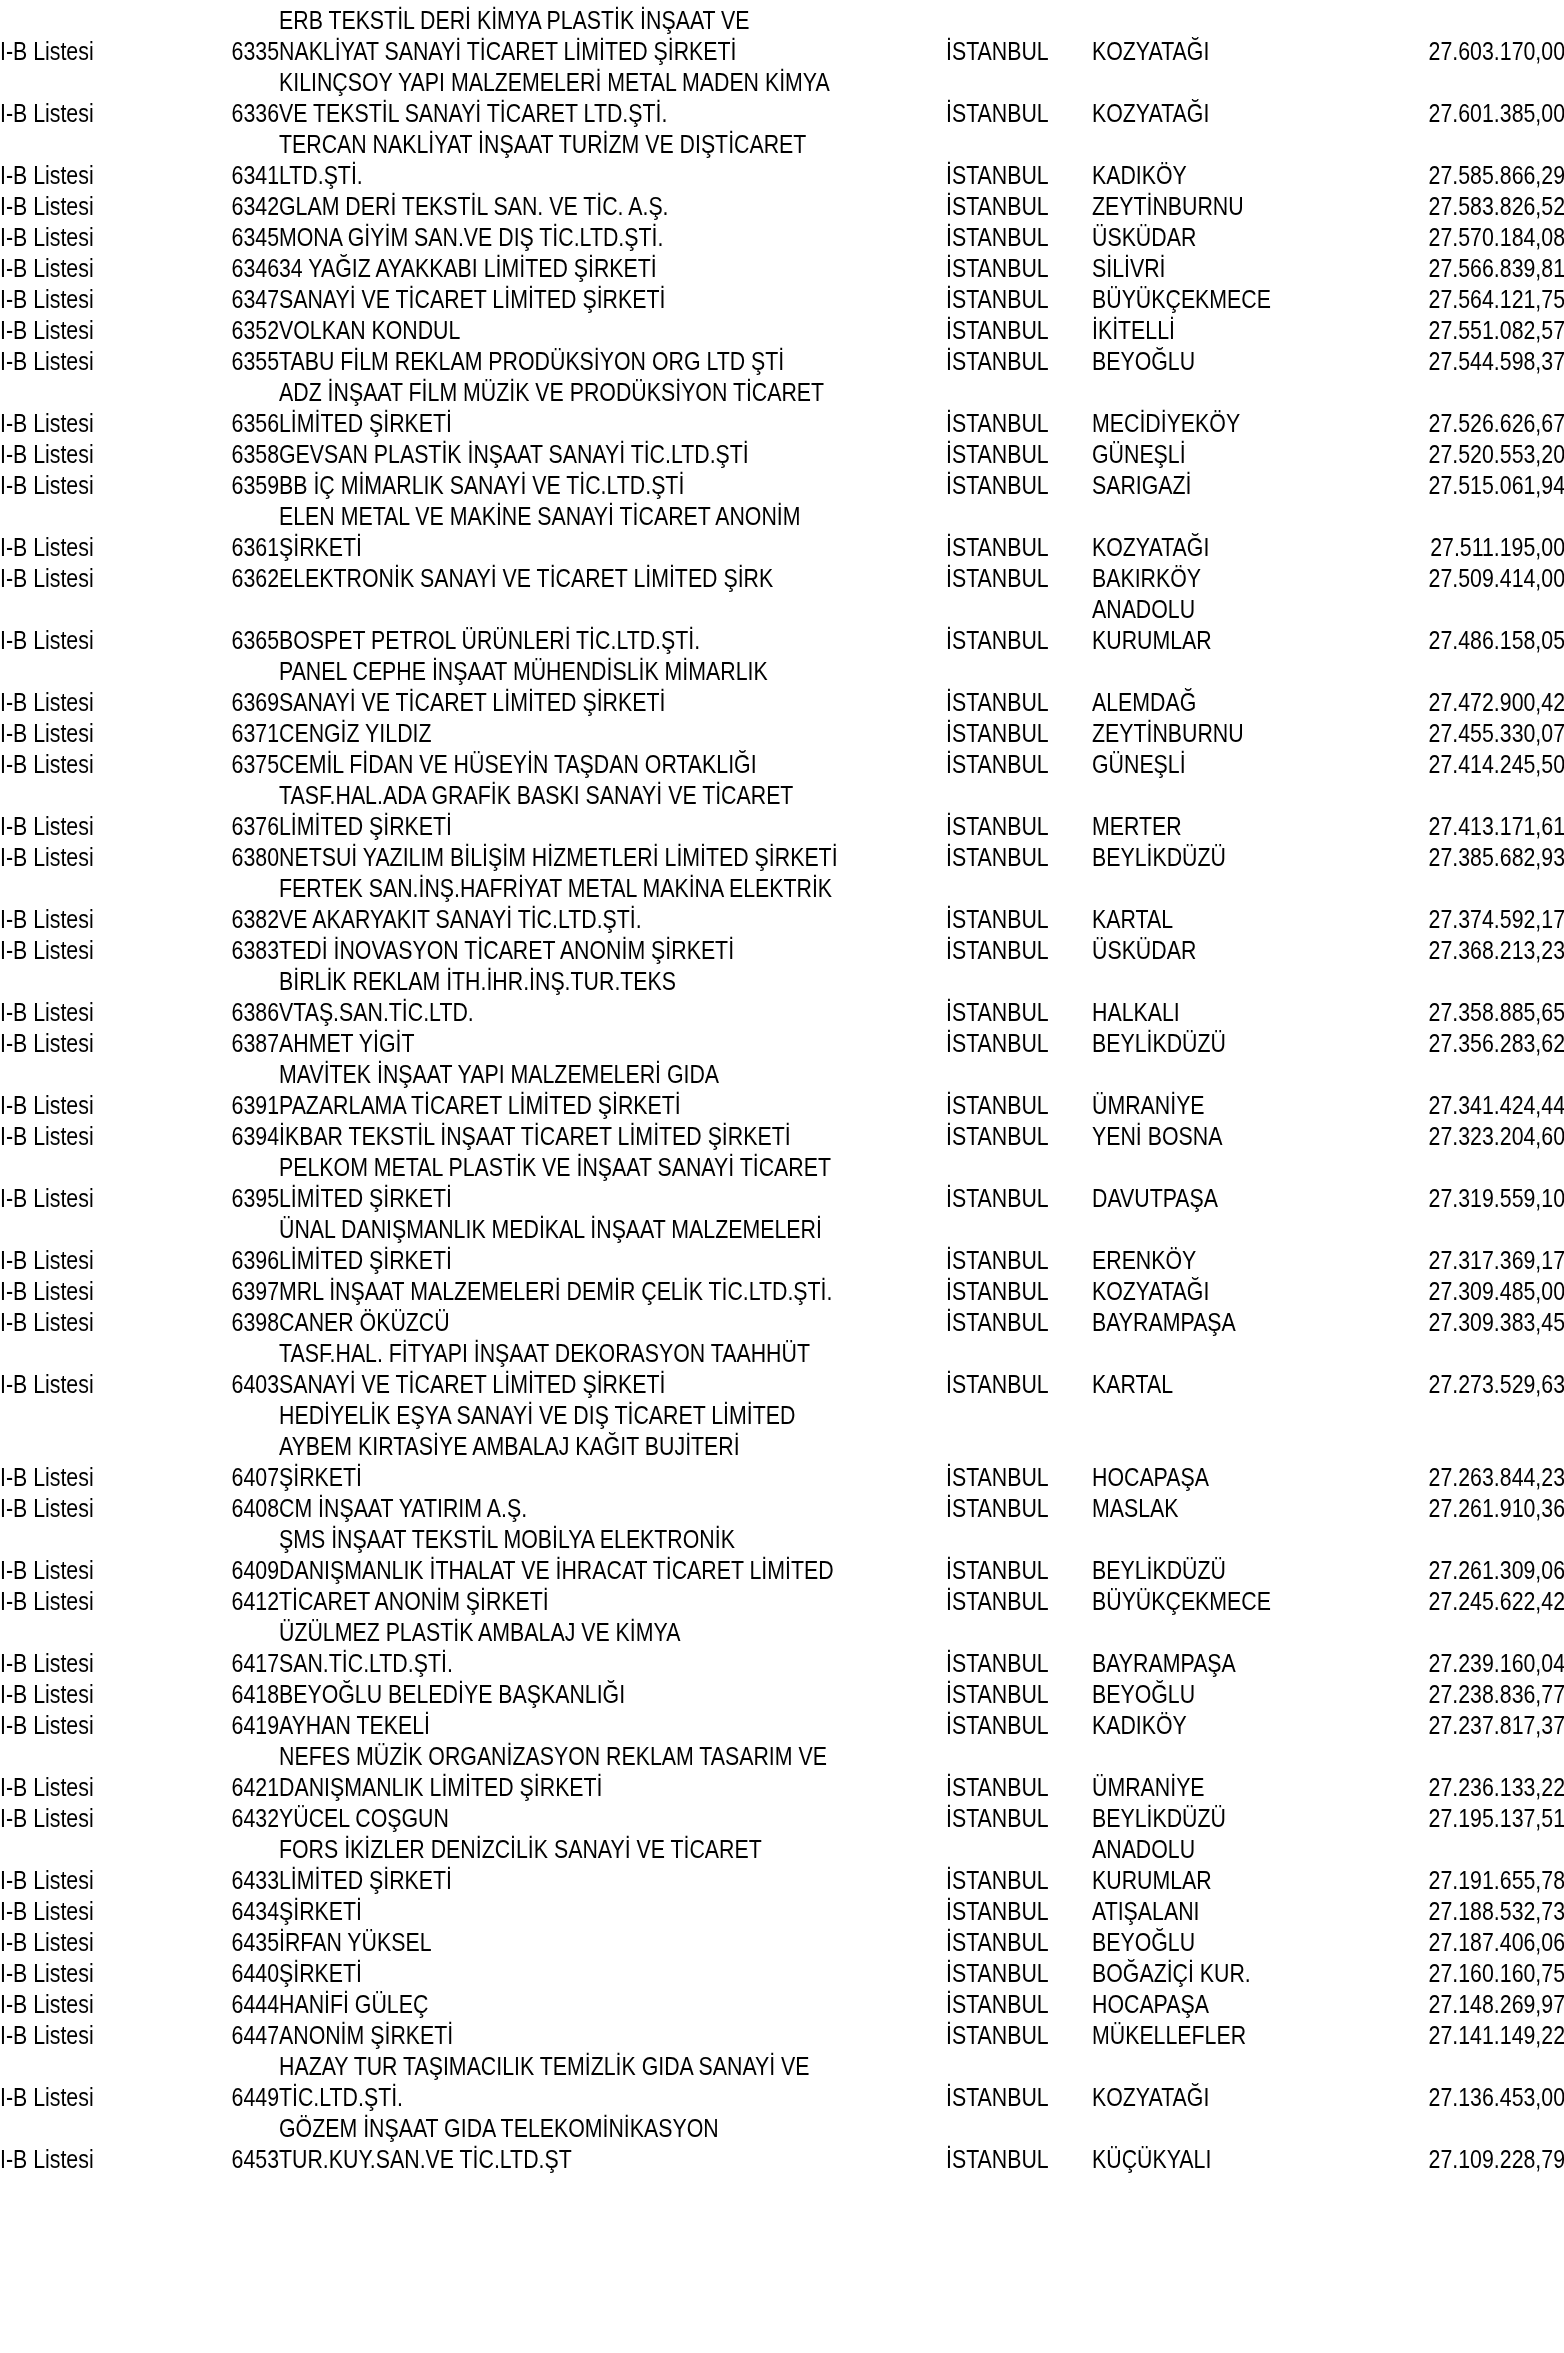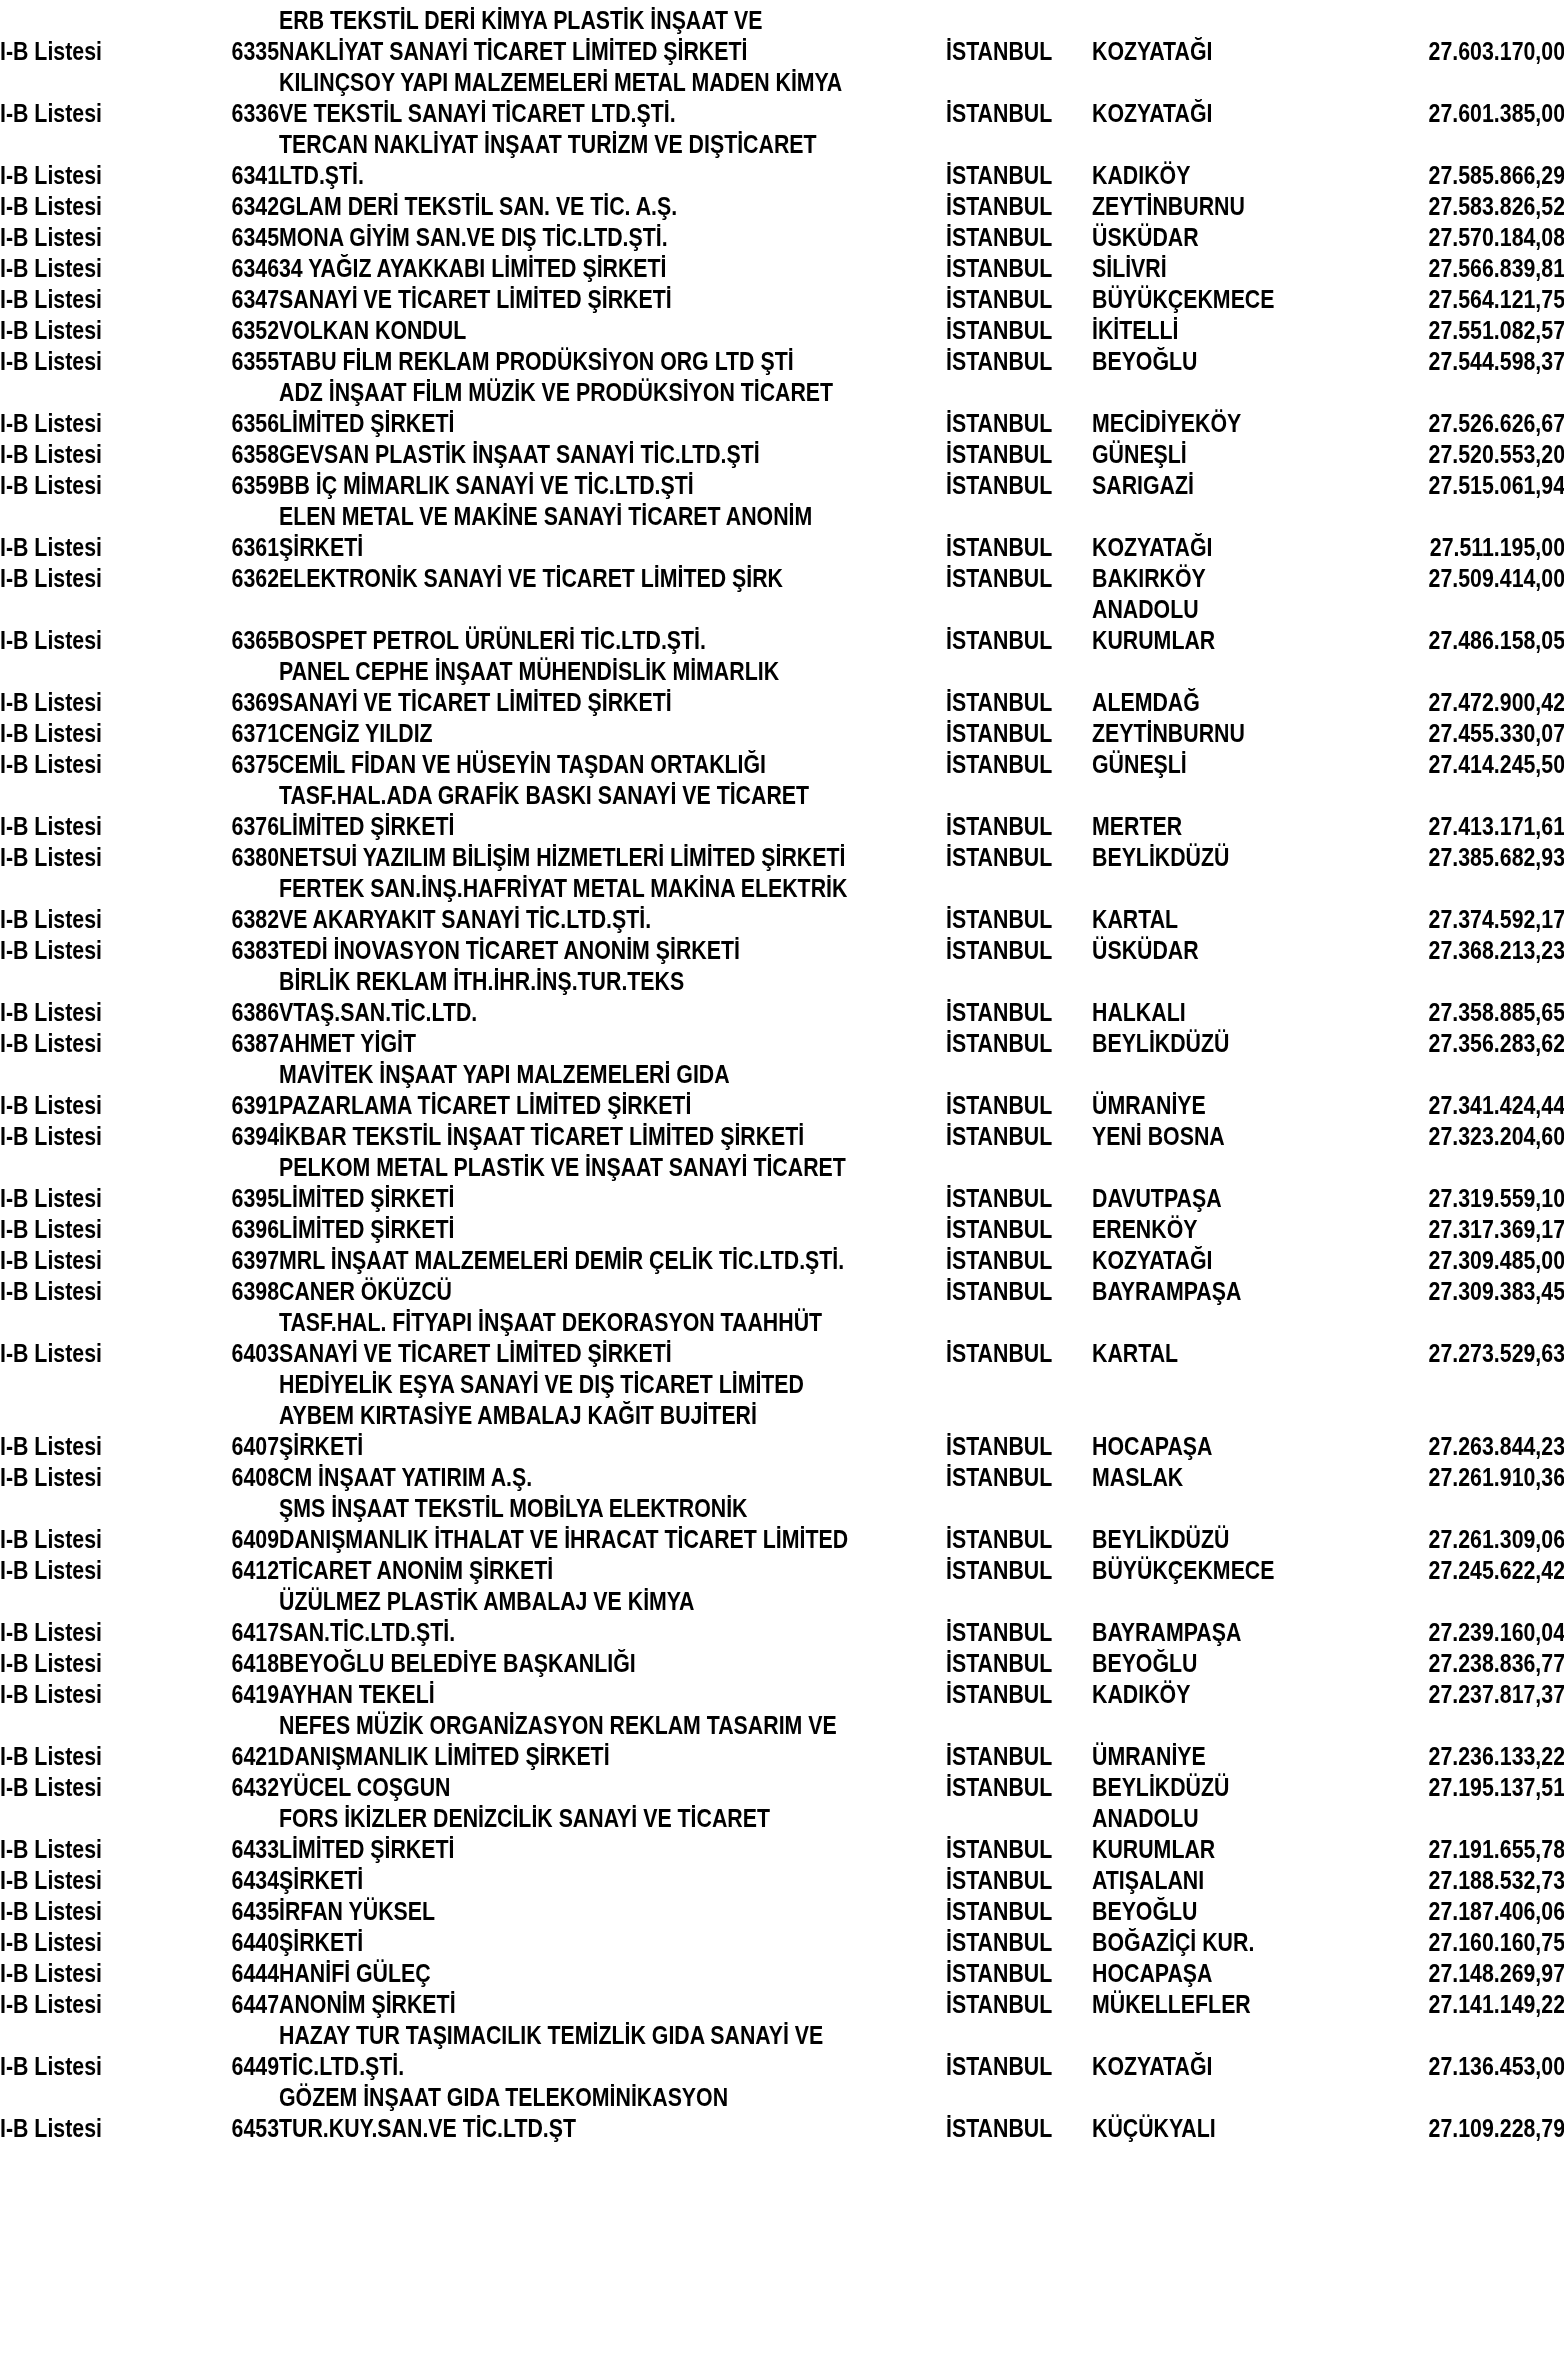--- a/index.html
+++ b/index.html
@@ -1,19 +1,19 @@
 <!DOCTYPE html>
 <html style="font-size:12.3px"><head>
 <meta charset="utf-8">
 <style>
   html, body { margin:0; padding:0; background:#ffffff; }
   body { width:1565px; height:2354px; overflow:hidden; position:relative;
          font-family:"Liberation Sans", sans-serif; color:#000; }
   #sheet { position:absolute; left:0; top:5.4px; width:1565px; }
-  .row { position:relative; width:1447px;font-weight:bold; }
+  .row { position:relative; width:1447px; }
   .line { height:31px; position:relative; }
   .cell { position:absolute; top:0; height:31px; line-height:31px; font-size:25.4px;
           white-space:nowrap; transform-origin:left center; transform:scaleX(0.84); }
   .c-list { left:0; }
   .c-no { left:208px; width:71px; text-align:right; transform-origin:right center; }
   .c-name { left:279px; }
   .c-city { left:946px; }
   .c-dist { left:1092px; }
   .c-amt { left:1309px; width:256px; text-align:right; transform-origin:right center; }
 </style>
@@ -322,20 +322,23 @@
         <span class="cell c-list">I-B Listesi</span>
         <span class="cell c-no">6395</span>
         <span class="cell c-city">İSTANBUL</span>
         <span class="cell c-amt">27.319.559,10</span>
         <span class="cell c-name">LİMİTED ŞİRKETİ</span>
         <span class="cell c-dist">DAVUTPAŞA</span>
       </div>
     </div>
     <div class="row">
       <div class="line">
+        <span class="cell c-name">ÜNAL DANIŞMANLIK MEDİKAL İNŞAAT MALZEMELERİ</span>
+      </div>
+      <div class="line">
         <span class="cell c-list">I-B Listesi</span>
         <span class="cell c-no">6396</span>
         <span class="cell c-city">İSTANBUL</span>
         <span class="cell c-amt">27.317.369,17</span>
         <span class="cell c-name">LİMİTED ŞİRKETİ</span>
         <span class="cell c-dist">ERENKÖY</span>
       </div>
     </div>
     <div class="row">
       <div class="line">

